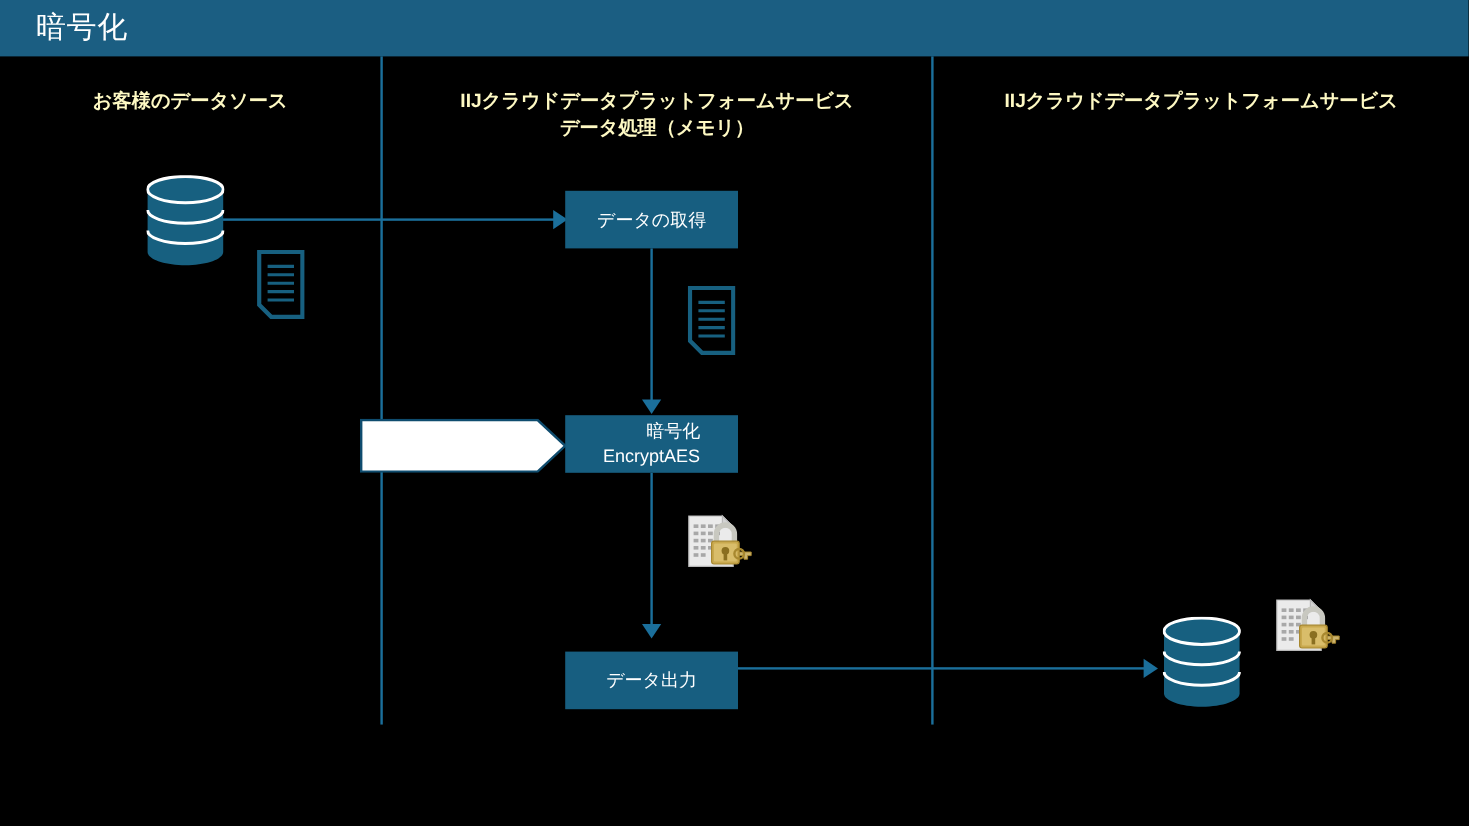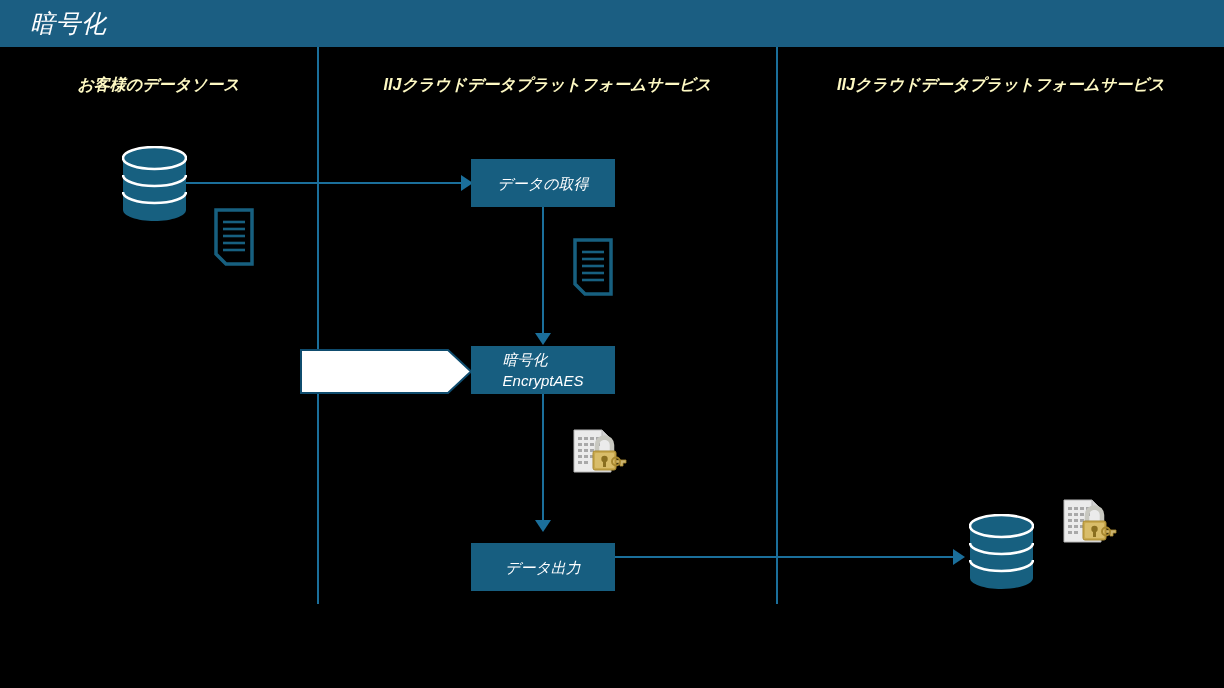--- a/index.html
+++ b/index.html
@@ -9,21 +9,20 @@
   }
   body {
     font-family: "Liberation Sans", "DejaVu Sans", sans-serif;
   }
   #canvas {
     position: relative;
     width: 1224px;
     height: 604px;
     background: #000000;
     overflow: hidden;
-    font-style: italic;
   }
 
   
   #header-bar {
     position: absolute;
     left: 0;
     top: 0;
     width: 1224px;
     height: 47px;
     background: #1b5e82;
@@ -64,21 +63,21 @@
   .lane-title .line2 { display: block; }
 
   
   .process-box {
     position: absolute;
     background: #175e80;
     color: #ffffff;
     display: flex;
     align-items: center;
     justify-content: center;
-    text-align: left;
+    text-align: right;
     font-size: 15px;
     line-height: 21px;
     white-space: pre-line;
   }
   #box-fetch   { left: 471px; top: 159px; width: 144px; height: 48px; }
   #box-encrypt { left: 471px; top: 346px; width: 144px; height: 48px; }
   #box-output  { left: 471px; top: 543px; width: 144px; height: 48px; }
 
   
   #password-arrow {
@@ -160,20 +159,21 @@
   <div id="header-title">暗号化</div>
 
   <div class="lane-divider" id="divider-1"></div>
   <div class="lane-divider" id="divider-2"></div>
 
   <div class="lane-title" id="lane-title-1">
     <span>お客様のデータソース</span>
   </div>
   <div class="lane-title" id="lane-title-2">
     <span>IIJクラウドデータプラットフォームサービス</span>
+    <span class="line2">データ処理（メモリ）</span>
   </div>
   <div class="lane-title" id="lane-title-3">
     <span>IIJクラウドデータプラットフォームサービス</span>
   </div>
 
   <div class="conn conn-h" id="line-db-fetch"></div>
   <div class="arrowhead arrow-right" id="head-db-fetch"></div>
 
   <div class="conn conn-v" id="line-fetch-encrypt"></div>
   <div class="arrowhead arrow-down" id="head-fetch-encrypt"></div>

